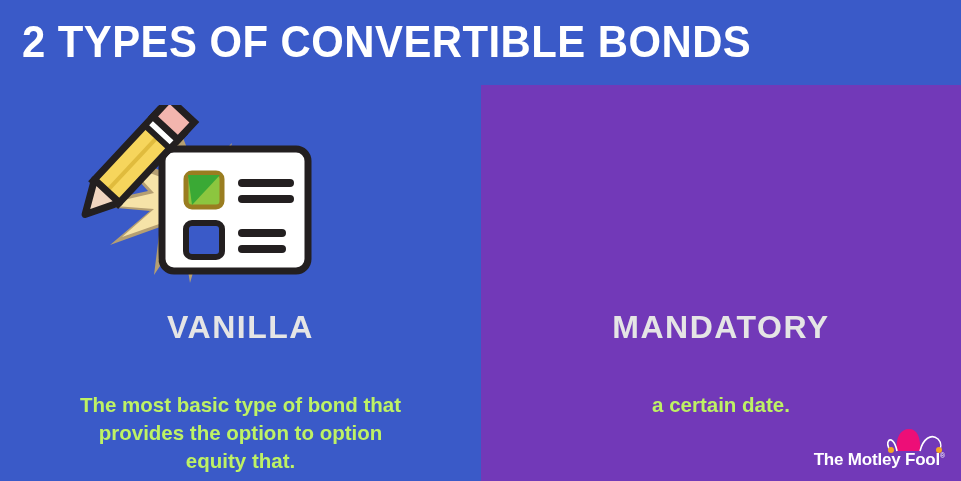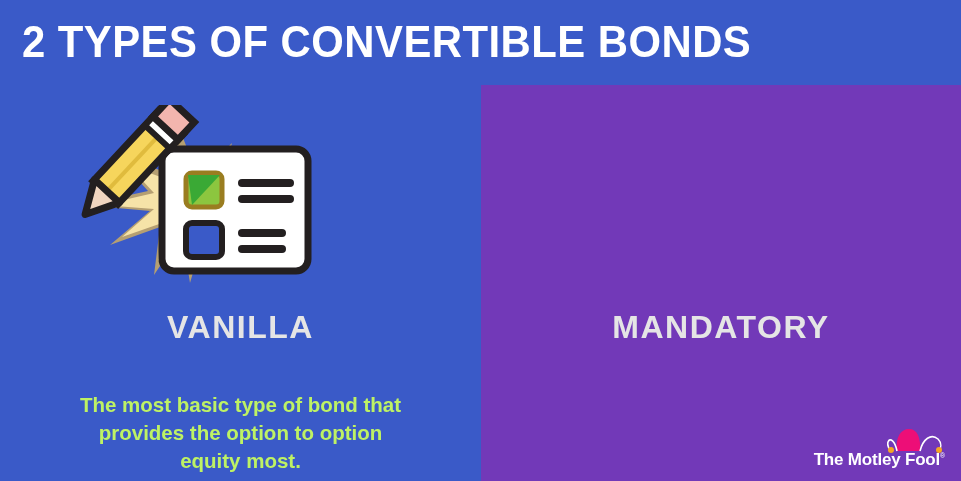--- a/index.html
+++ b/index.html
@@ -106,28 +106,29 @@
             <polygon points="44,92 78,92 61,124" fill="#f0d5c0" stroke="#231f20" stroke-width="7" stroke-linejoin="round"></polygon>
           </g>
         </g>
       </svg>
     </div>
 
     <div class="panel-heading">VANILLA</div>
     <div class="panel-body">
       <span>The most basic type of bond that</span>
       <span>provides the option to option</span>
-      <span>equity most.</span>
+      <span>equity that.</span>
     </div>
   </div>
 
   <div class="panel panel-right">
 
     <div class="panel-heading">MANDATORY</div>
     <div class="panel-body">
+      <span>a certain date.</span>
     </div>
   </div>
 
   <div class="header-band">
     <div class="title">2 TYPES OF CONVERTIBLE BONDS</div>
   </div>
 
   <div class="logo">
     <svg class="logo-hat" viewBox="0 0 60 28">
       <path d="M10,24 C8,10 14,2 22,2 C30,2 34,10 33,24 Z" fill="#ed0e77"></path>

